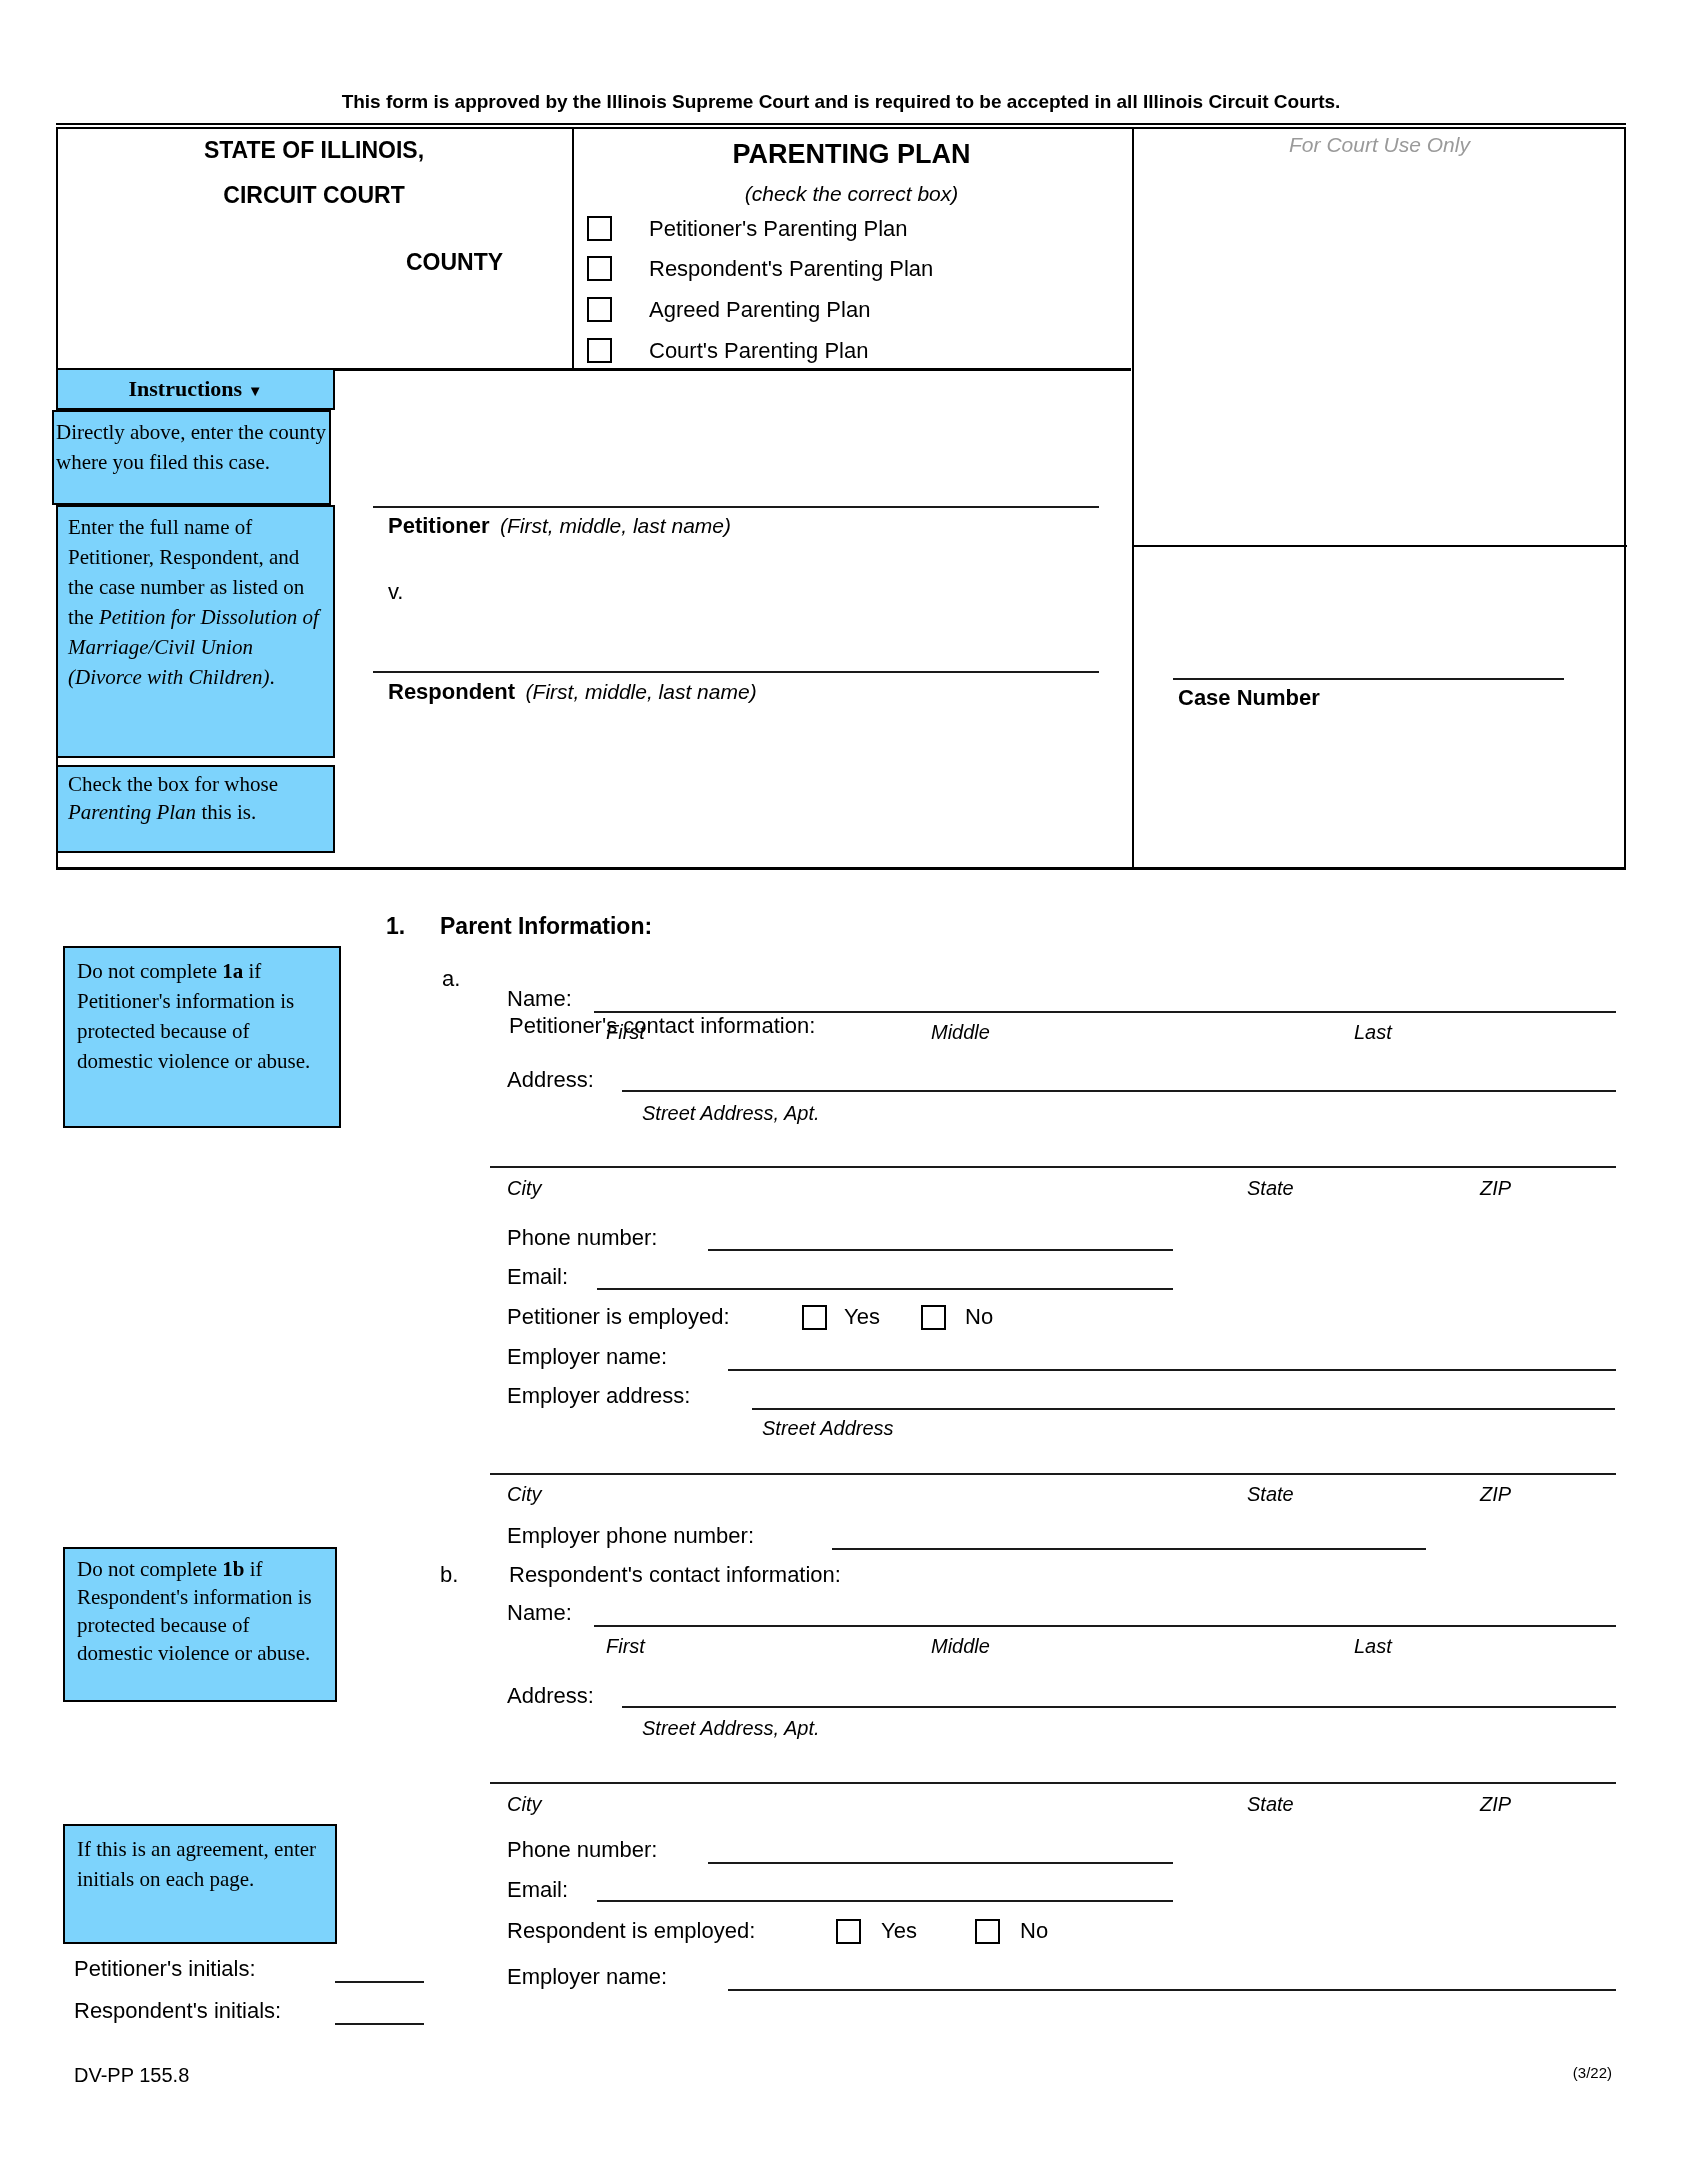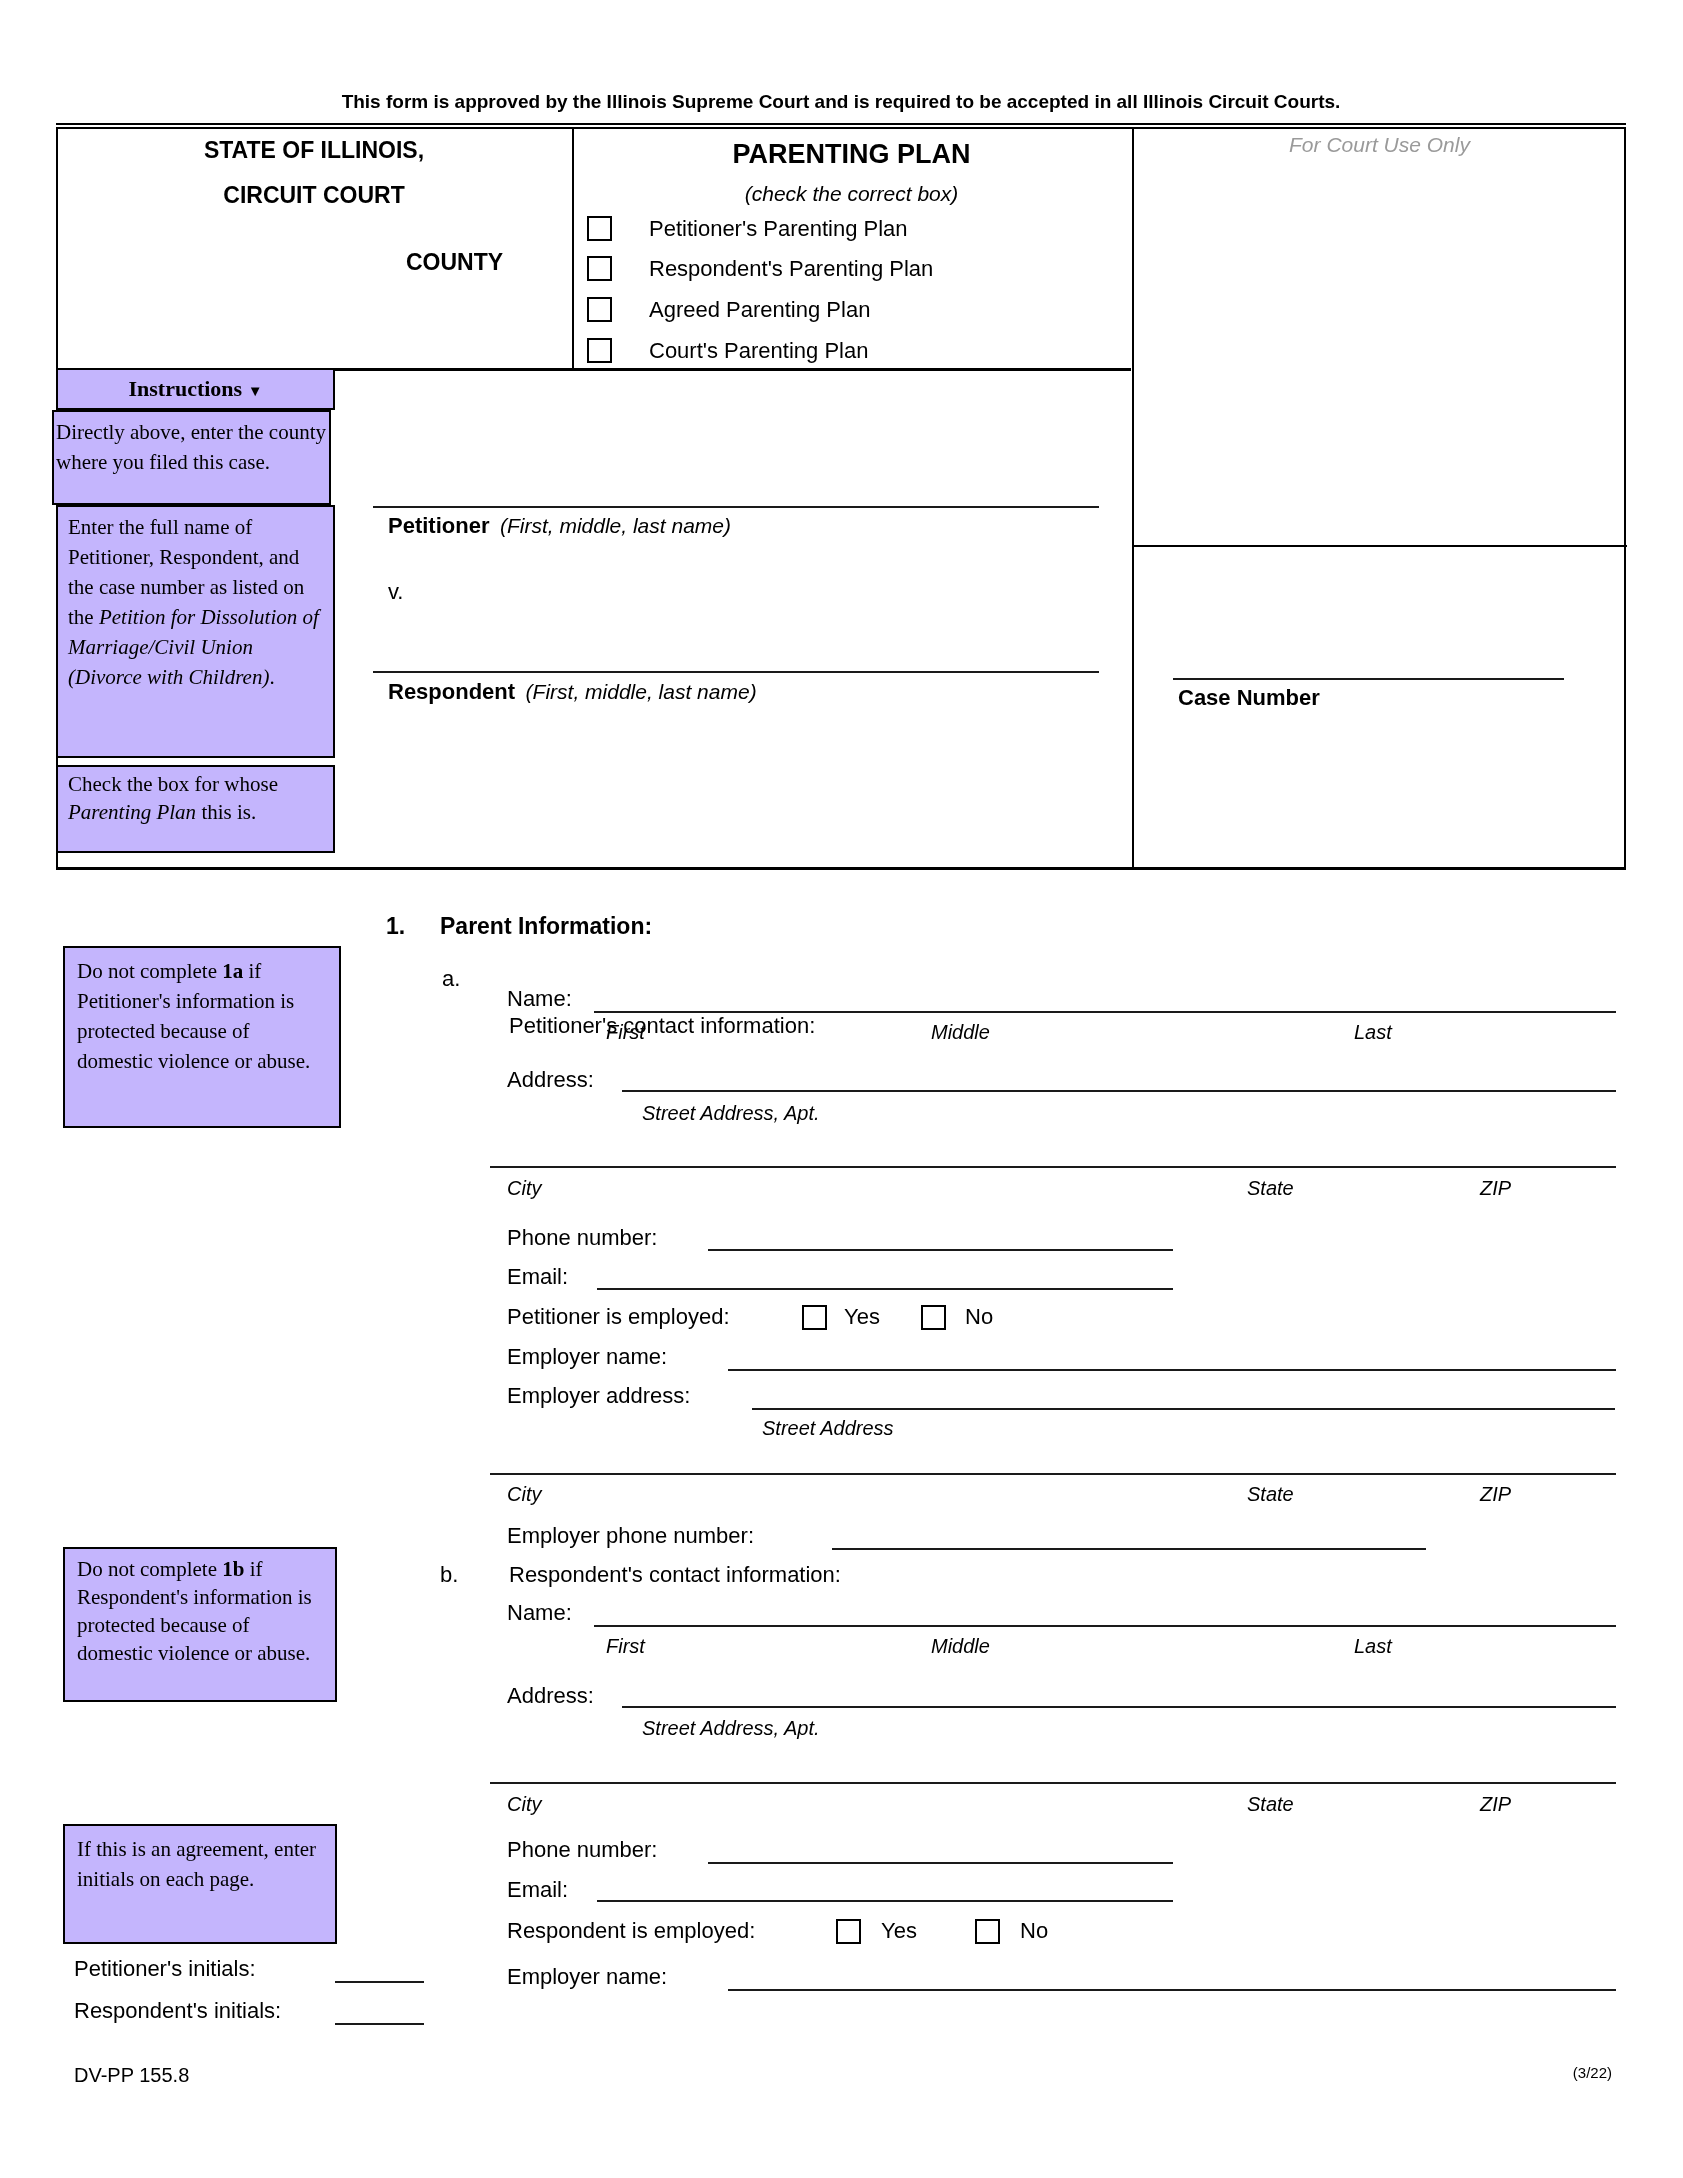--- a/index.html
+++ b/index.html
@@ -9,21 +9,21 @@
   .t{font-size:22px;line-height:26px;}
   .b{font-weight:bold;}
   .i{font-style:italic;}
   .hint{font-size:20px;font-style:italic;line-height:24px;}
   .h23{font-size:23px;font-weight:bold;}
   .fill{border-bottom:2px solid #1a1a1a;height:0;}
   .cb{display:inline-block;width:25px;height:25px;border:2px solid #000;background:#fff;box-sizing:border-box;}
   .vline{border-left:2px solid #000;width:0;}
   .hline{border-top:2px solid #000;height:0;}
   .serif{font-family:"Liberation Serif",serif;font-size:21px;line-height:30px;}
-  .ibox{border:2px solid #000;box-sizing:border-box;background:#c4b5fd;}
+  .ibox{border:2px solid #000;box-sizing:border-box;background:#7dd3fc;}
   .approval{font-size:19px;font-weight:bold;text-align:center;border-bottom:2px solid #000;}
   .gray{color:#9a9a9a;}
   .planrow{display:flex;align-items:center;gap:37px;text-align:center;}
   .planrow .lbl{font-size:22px;line-height:27px;}
 </style>
 </head>
 <body>
 
 <div class="page">
 

